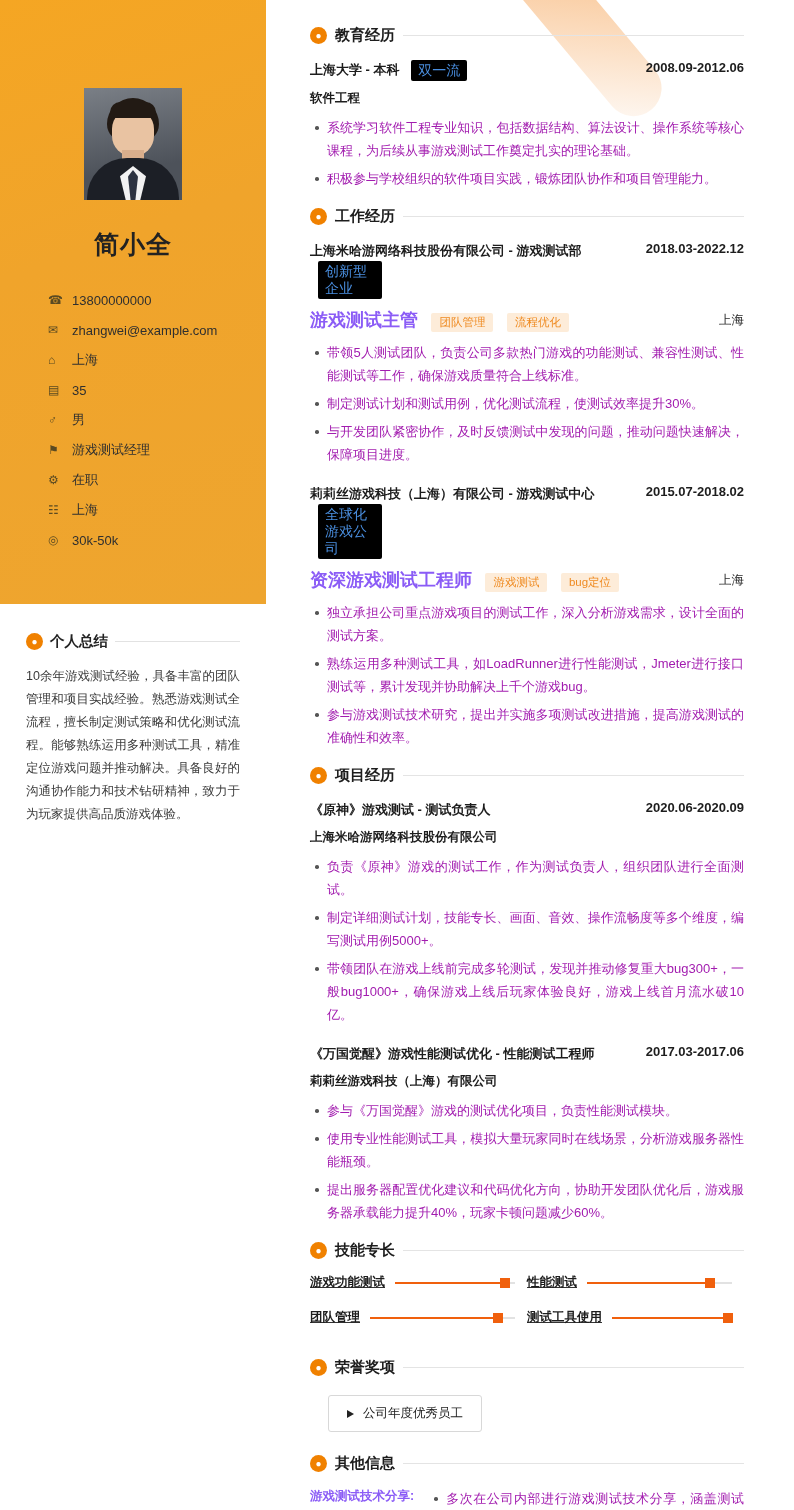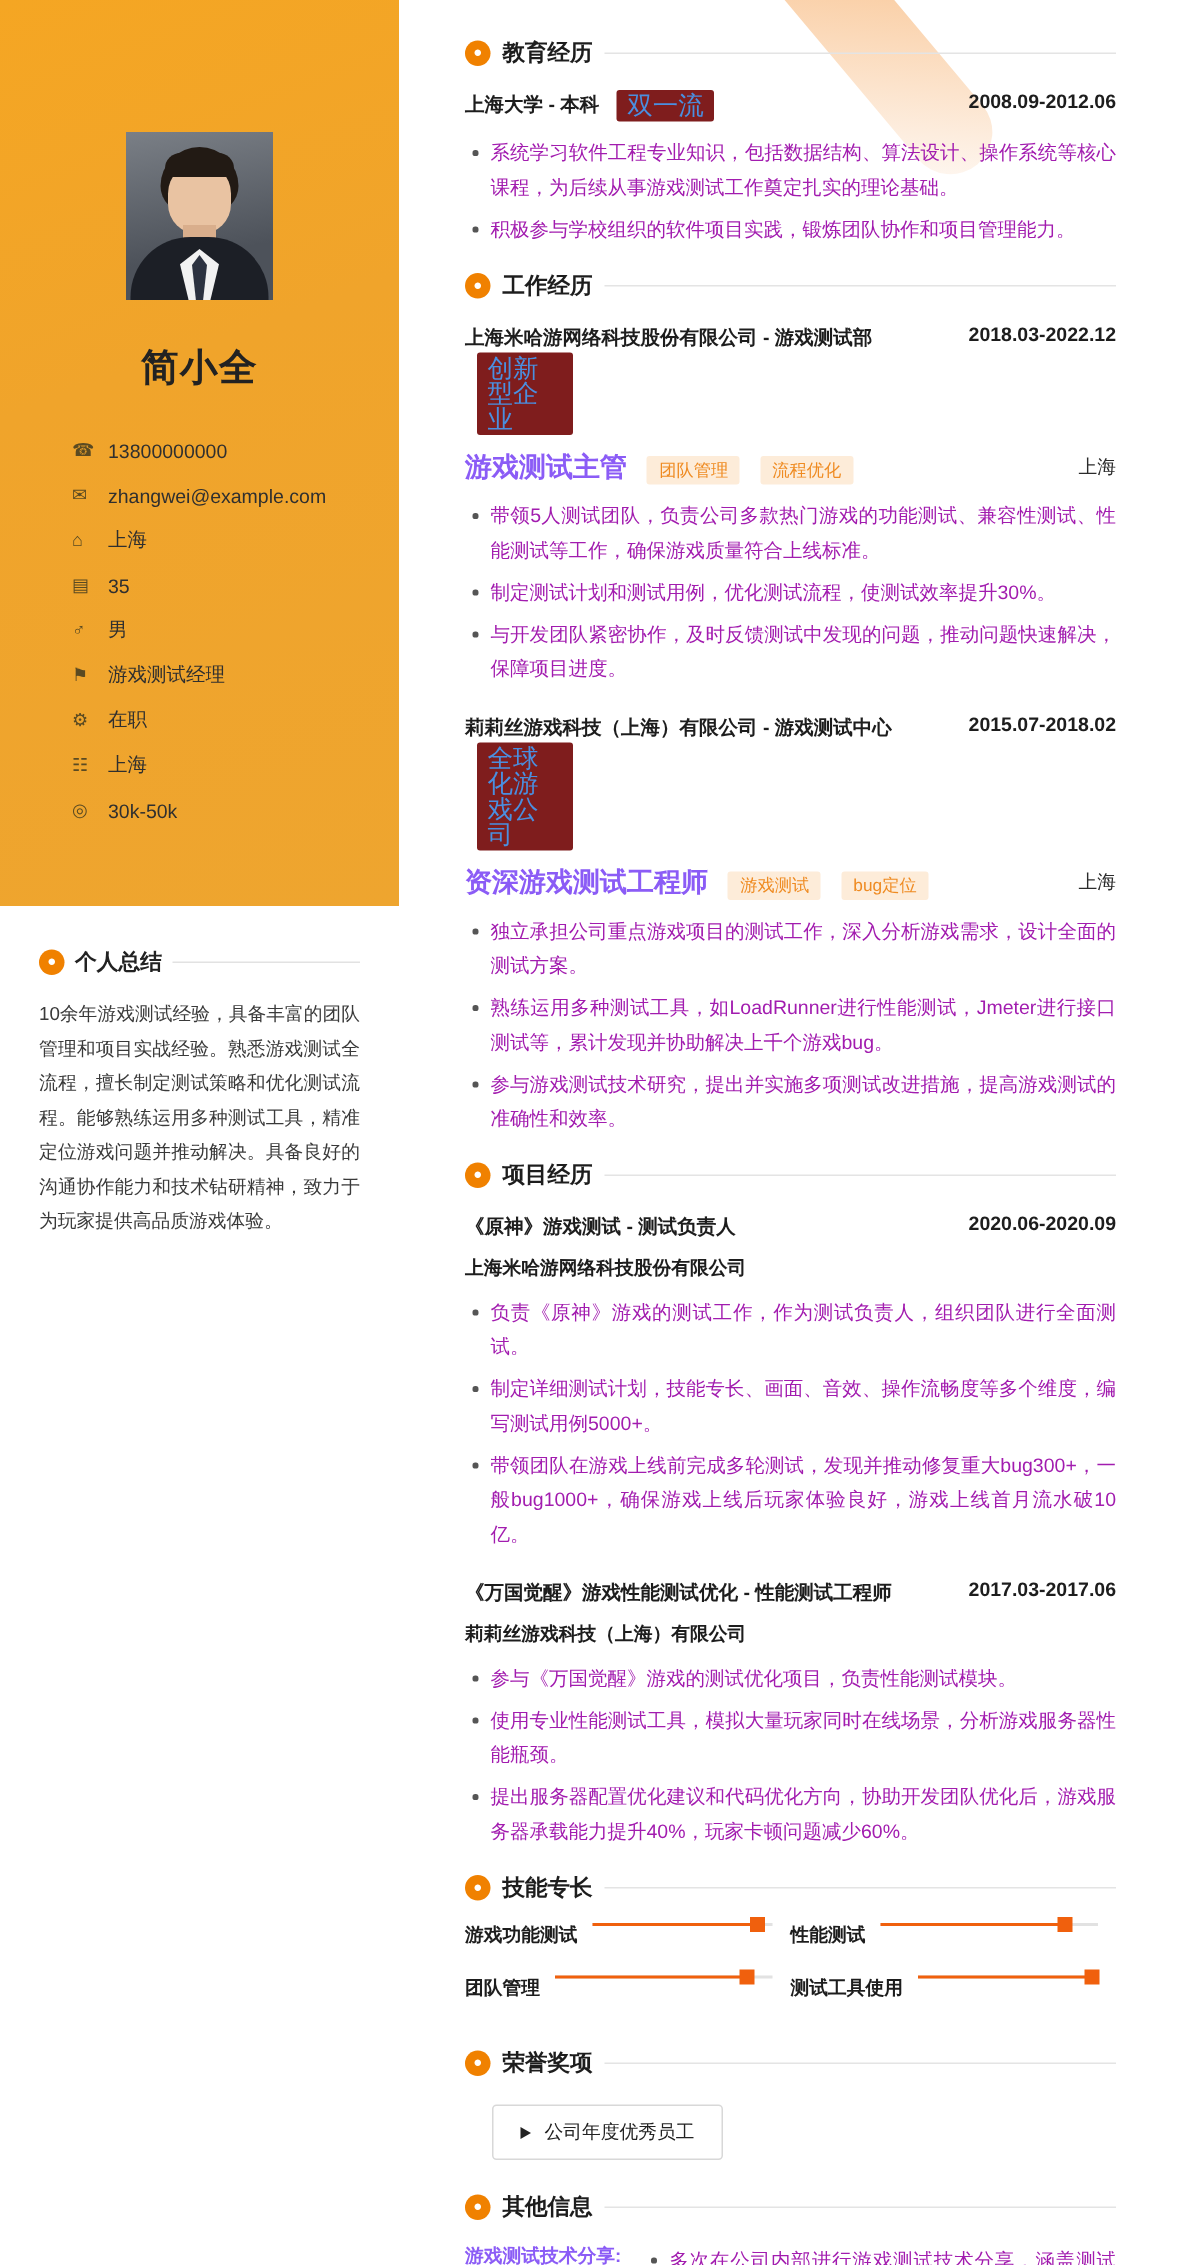--- a/index.html
+++ b/index.html
@@ -216,23 +216,23 @@
   }
   .row1 .date {
     font-size: 13px;
     font-weight: bold;
     color: #1d1d1d;
     white-space: nowrap;
     padding-top: 1px;
   }
   .tag {
     display: inline-block;
-    background: #7f1d1d;
+    background: #000000;
     color: #4a8fe0;
-    font-size: 17px;
+    font-size: 14px;
     font-weight: normal;
     padding: 2px 7px;
     border-radius: 2px;
     margin-left: 8px;
     vertical-align: middle;
     line-height: 17px;
   }
   .tag-wide {
     width: 64px;
     white-space: normal;
@@ -296,22 +296,24 @@
 
   
   .skills {
     display: flex;
     flex-wrap: wrap;
     margin-top: 6px;
   }
   .skill {
     width: 50%;
     display: flex;
+    align-items: center;
     margin-bottom: 18px;
     padding-right: 12px;
+    text-decoration: underline;
   }
   .skill .sname {
     font-size: 12.5px;
     font-weight: bold;
     color: #1d1d1d;
     white-space: nowrap;
     margin-right: 10px;
   }
   .bar {
     position: relative;
@@ -443,20 +445,21 @@
         <span class="rule"></span>
       </div>
       <div class="entry">
         <div class="row1">
           <div class="left">
             <span>上海大学 - 本科</span>
             <span class="tag">双一流</span>
           </div>
           <div class="date">2008.09-2012.06</div>
         </div>
+        <div class="sub">软件工程</div>
         <ul class="bul">
           <li>系统学习软件工程专业知识，包括数据结构、算法设计、操作系统等核心课程，为后续从事游戏测试工作奠定扎实的理论基础。</li>
           <li>积极参与学校组织的软件项目实践，锻炼团队协作和项目管理能力。</li>
         </ul>
       </div>
     </section>
 
     <section class="sec">
       <div class="sec-head">
         <span class="badge-ico">●</span>

